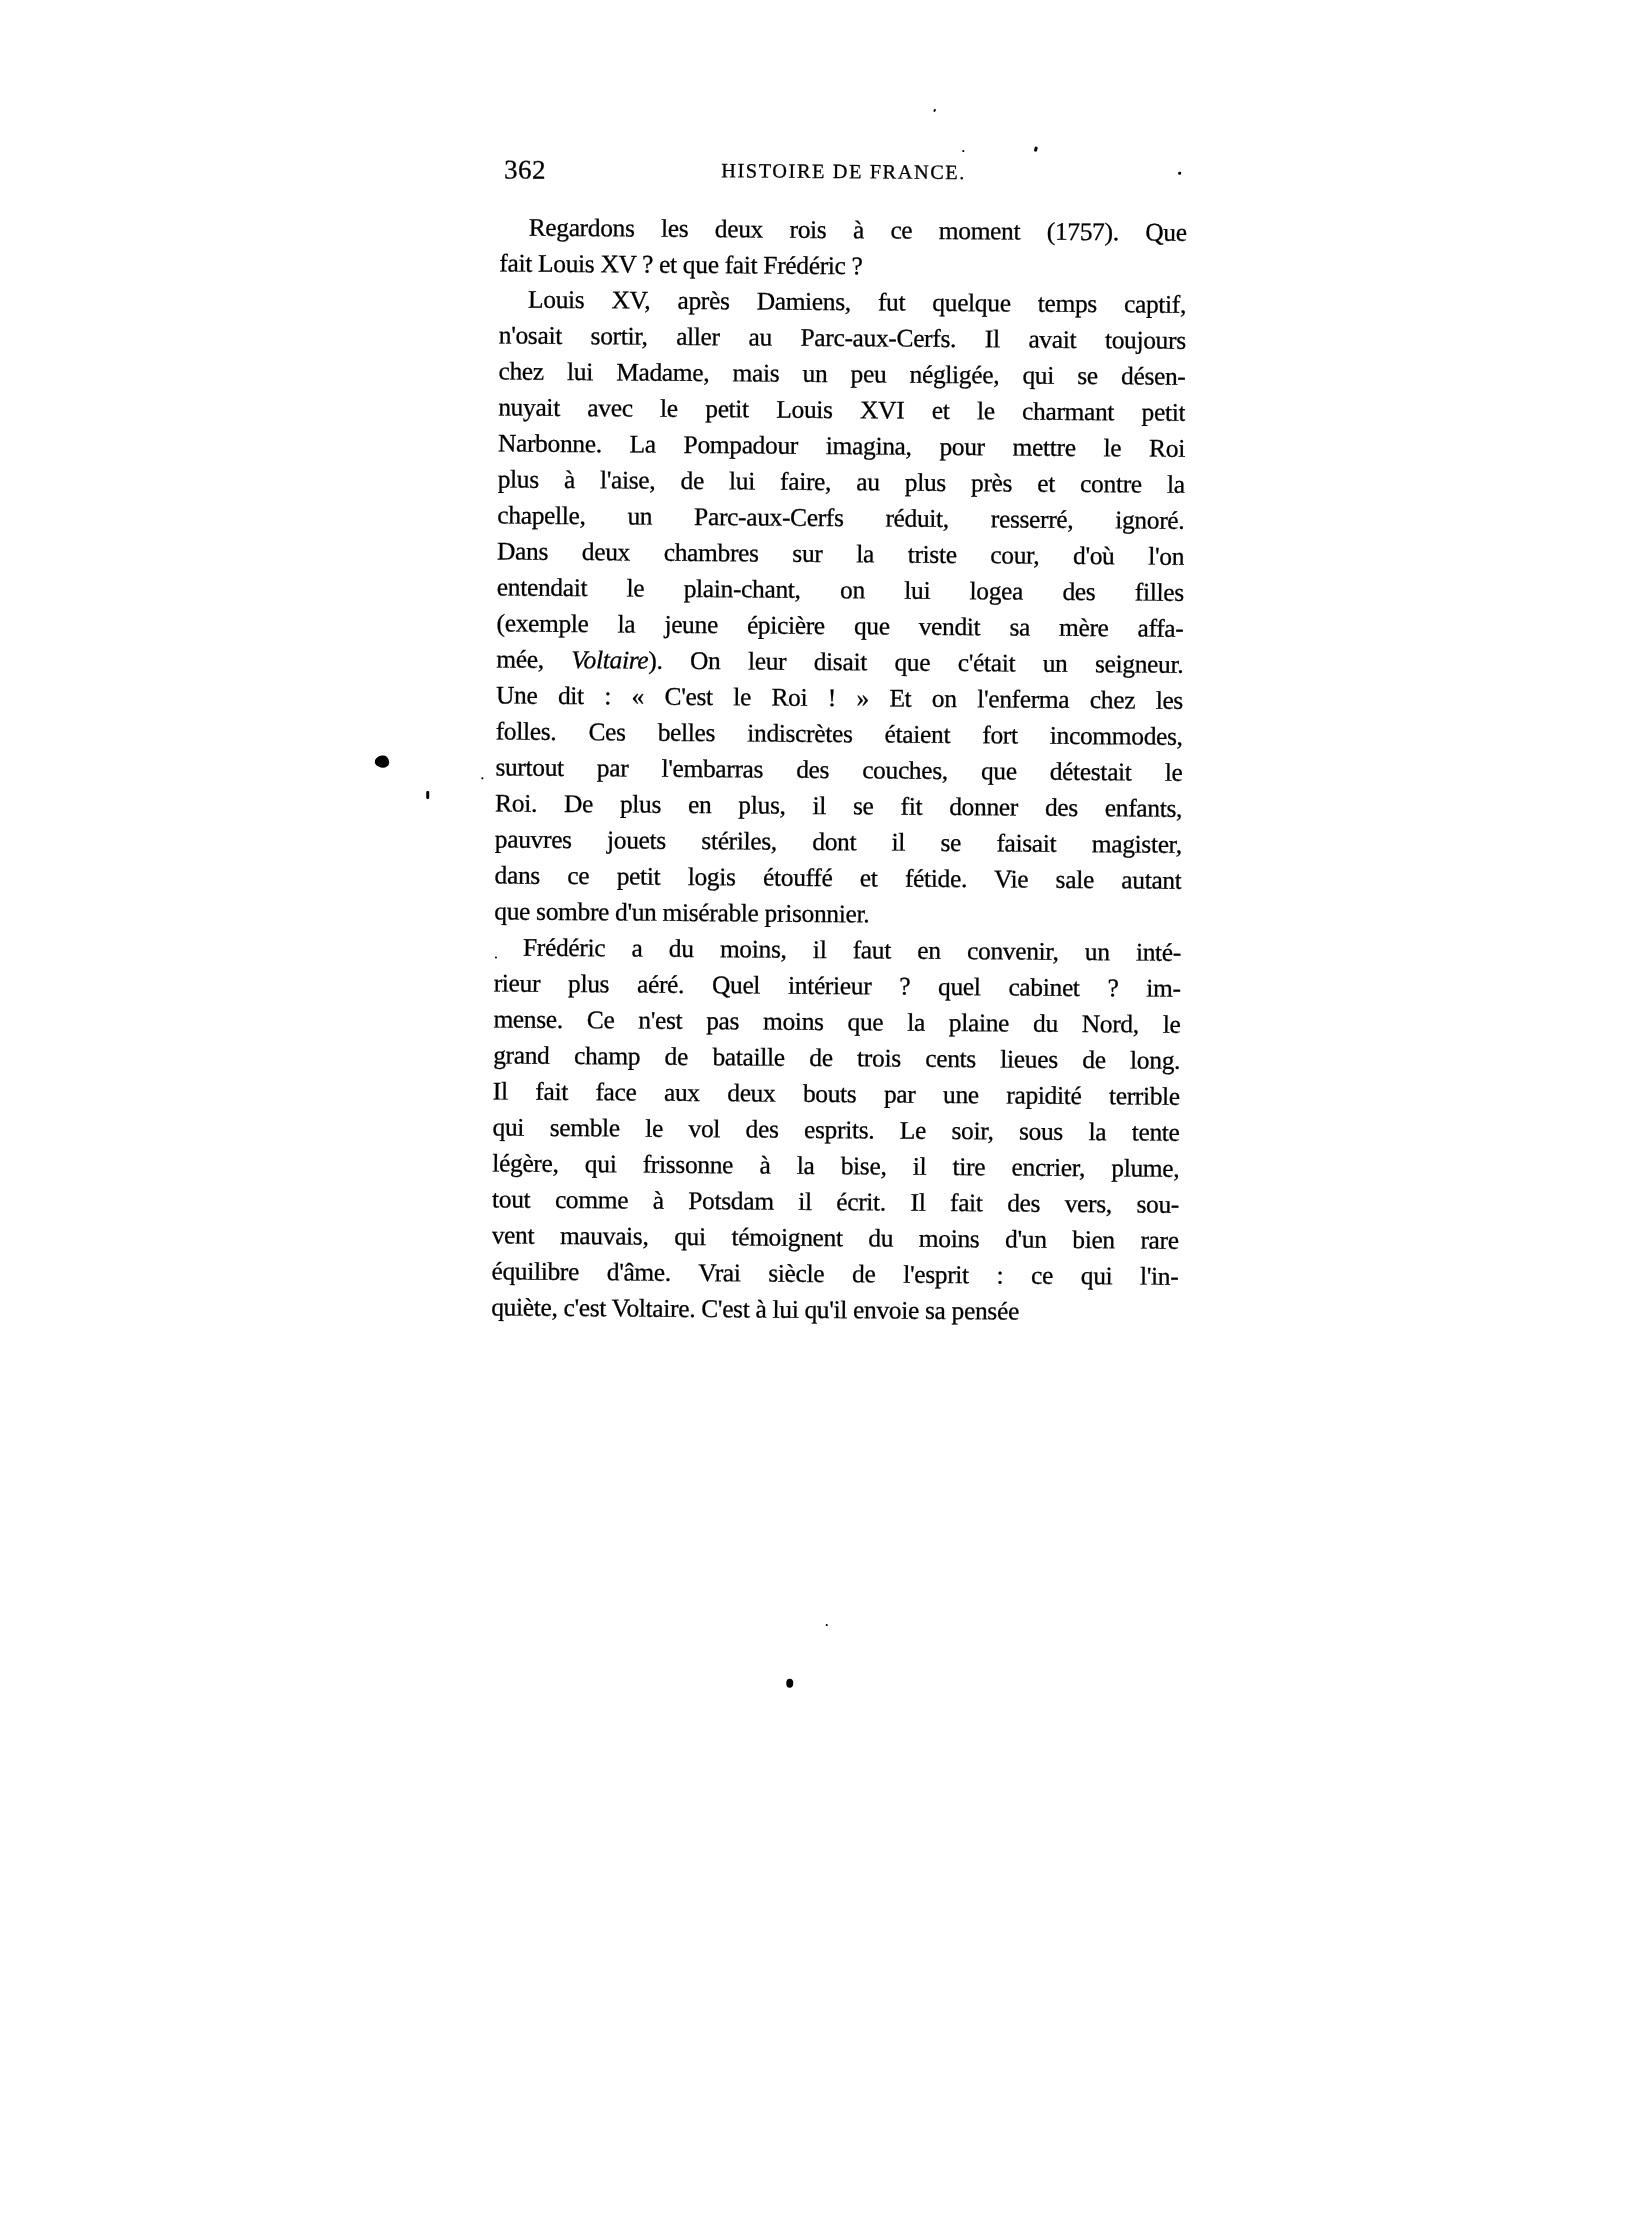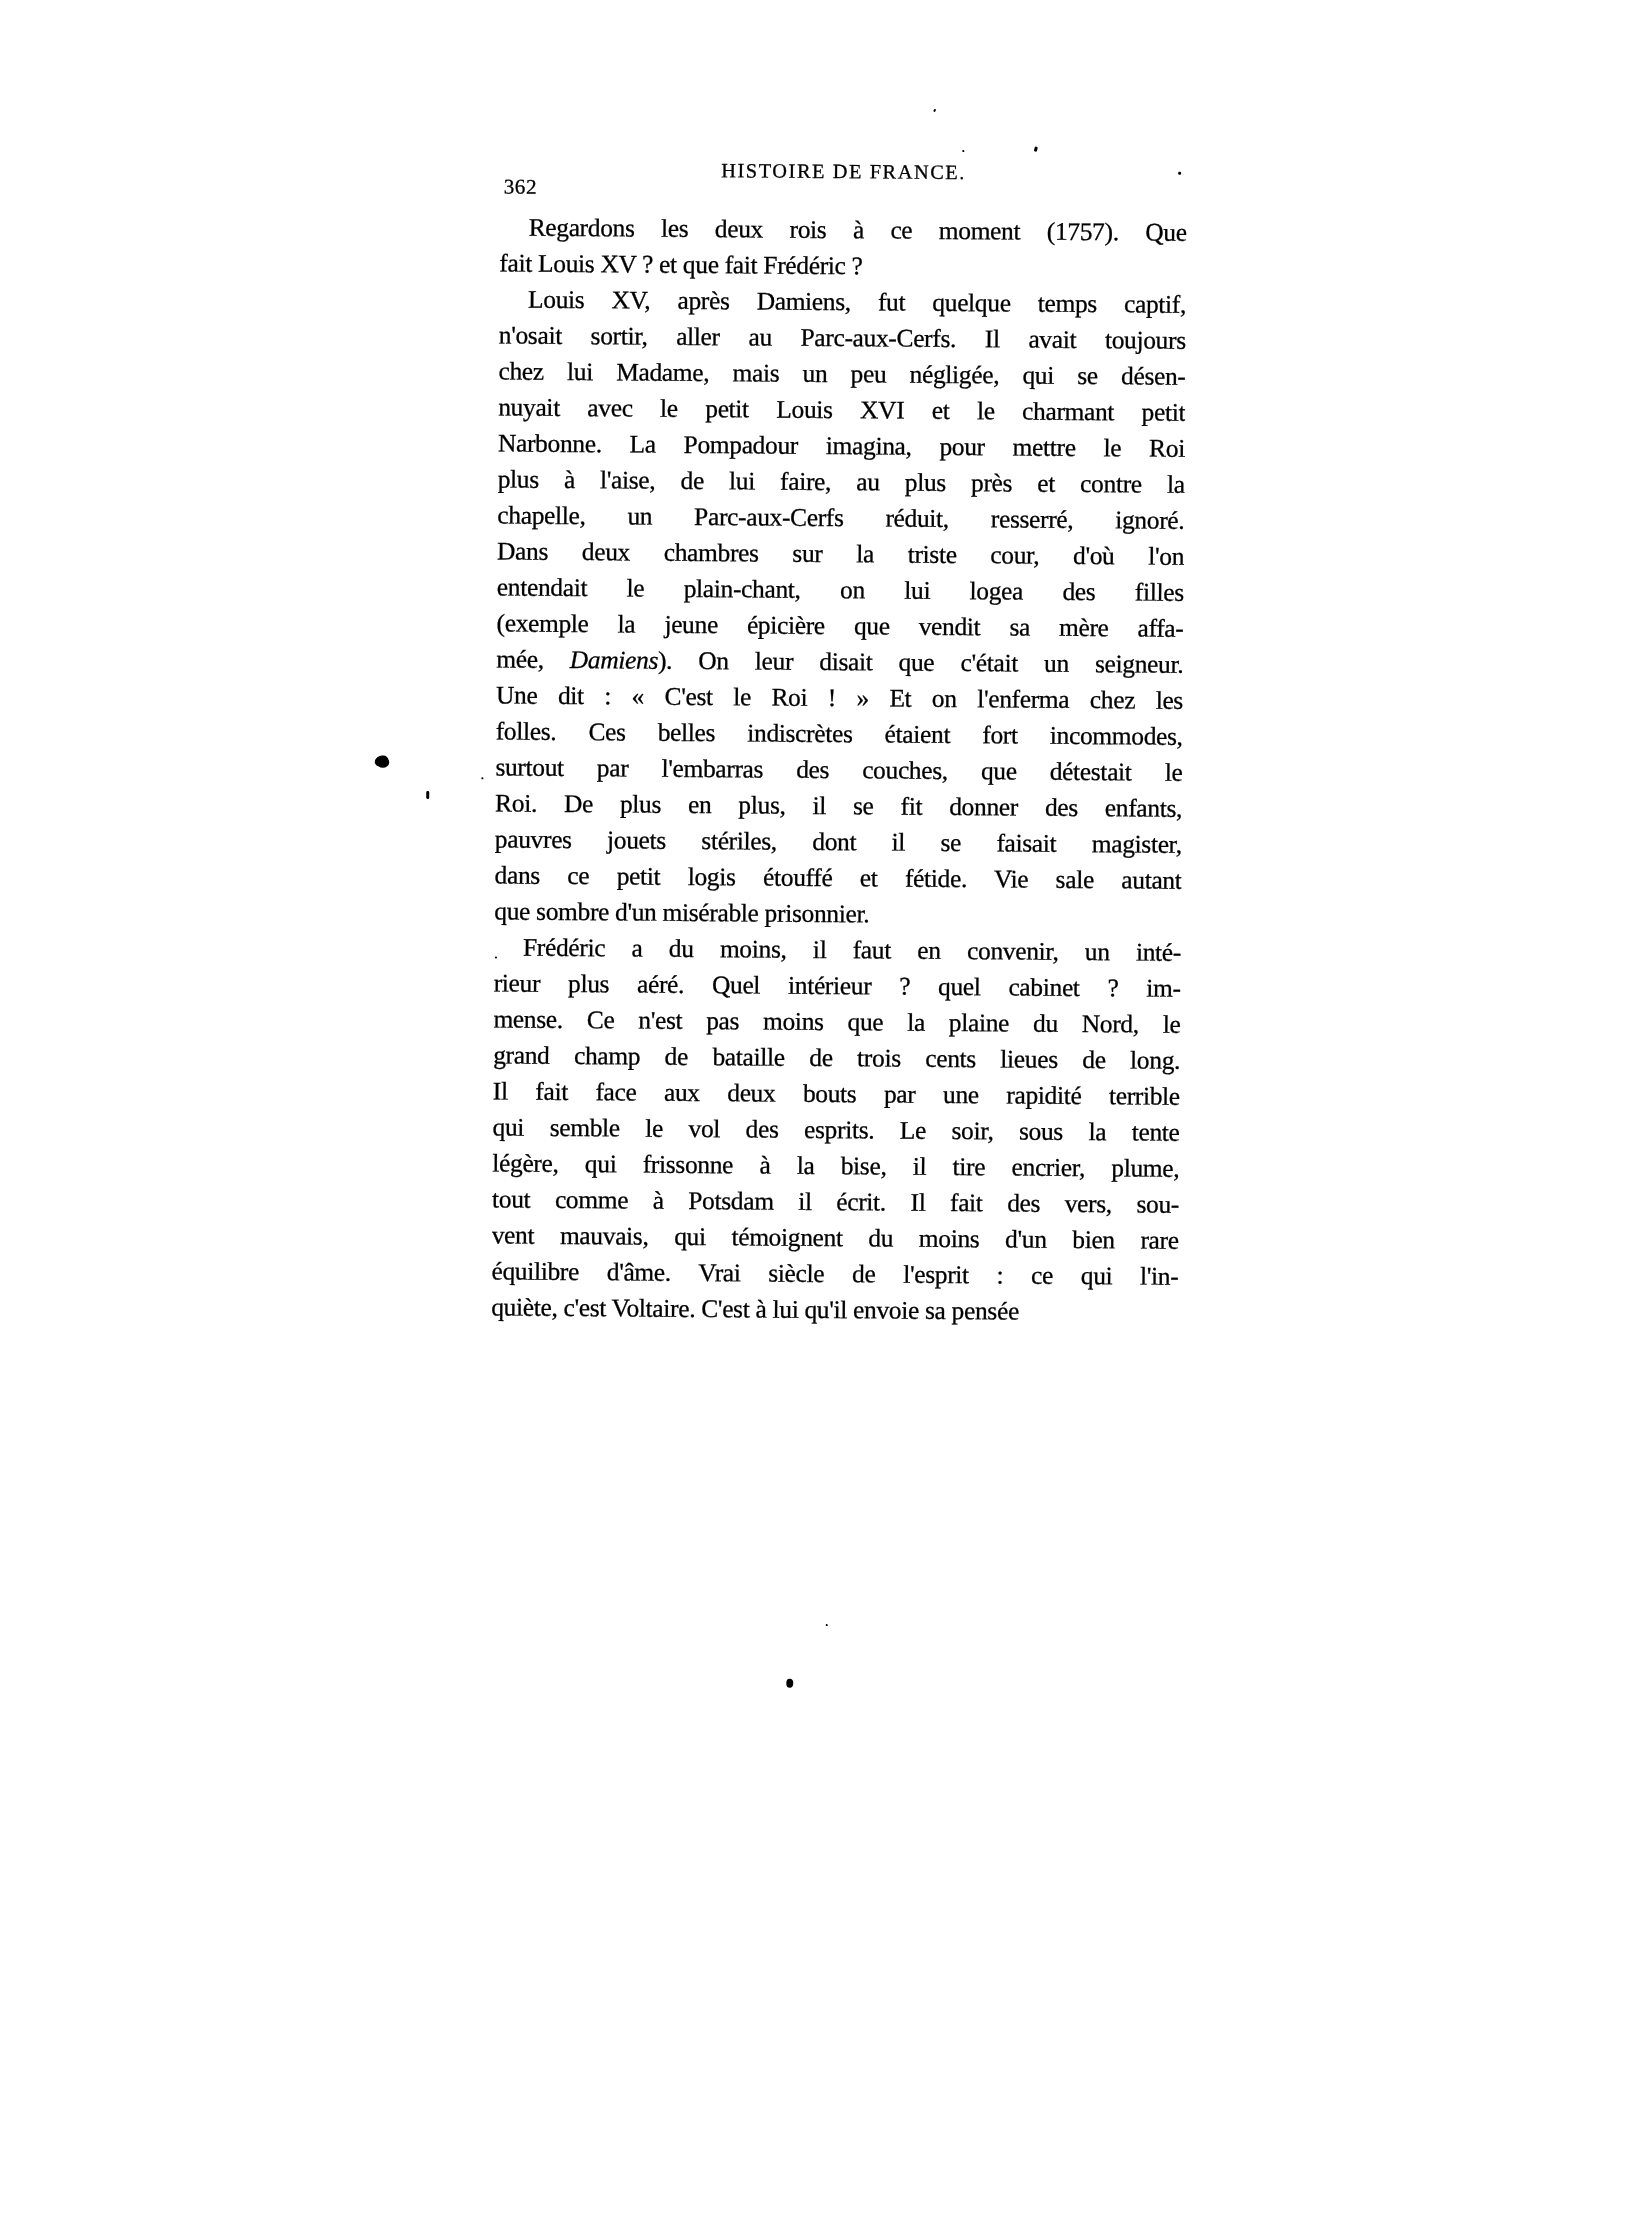--- a/index.html
+++ b/index.html
@@ -24,22 +24,22 @@
   .page-header {
     position: absolute;
     left: 500px;
     top: 157px;
     width: 687px;
     height: 32px;
   }
   .page-number {
     position: absolute;
     left: 3.8px;
-    top: 20px;
-    font-size: 21px;
+    top: 0;
+    font-size: 27px;
     letter-spacing: 0.6px;
     -webkit-text-stroke: 0.3px #000;
   }
   .running-title {
     text-align: center;
     font-size: 20.3px;
     letter-spacing: 1.6px;
     padding-top: 2.5px;
     -webkit-text-stroke: 0.3px #000;
     white-space: nowrap;
@@ -93,21 +93,21 @@
       <div class="line indent">Louis XV, après Damiens, fut quelque temps captif,</div>
       <div class="line">n'osait sortir, aller au Parc-aux-Cerfs. Il avait toujours</div>
       <div class="line">chez lui Madame, mais un peu négligée, qui se désen-</div>
       <div class="line">nuyait avec le petit Louis XVI et le charmant petit</div>
       <div class="line">Narbonne. La Pompadour imagina, pour mettre le Roi</div>
       <div class="line">plus à l'aise, de lui faire, au plus près et contre la</div>
       <div class="line">chapelle, un Parc-aux-Cerfs réduit, resserré, ignoré.</div>
       <div class="line">Dans deux chambres sur la triste cour, d'où l'on</div>
       <div class="line">entendait le plain-chant, on lui logea des filles</div>
       <div class="line">(exemple la jeune épicière que vendit sa mère affa-</div>
-      <div class="line">mée, <i>Damiens</i>). On leur disait que c'était un seigneur.</div>
+      <div class="line">mée, <i>Voltaire</i>). On leur disait que c'était un seigneur.</div>
       <div class="line">Une dit : « C'est le Roi ! » Et on l'enferma chez les</div>
       <div class="line">folles. Ces belles indiscrètes étaient fort incommodes,</div>
       <div class="line">surtout par l'embarras des couches, que détestait le</div>
       <div class="line">Roi. De plus en plus, il se fit donner des enfants,</div>
       <div class="line">pauvres jouets stériles, dont il se faisait magister,</div>
       <div class="line">dans ce petit logis étouffé et fétide. Vie sale autant</div>
       <div class="line para-end">que sombre d'un misérable prisonnier.</div>
       <div class="line indent">Frédéric a du moins, il faut en convenir, un inté-</div>
       <div class="line">rieur plus aéré. Quel intérieur ? quel cabinet ? im-</div>
       <div class="line">mense. Ce n'est pas moins que la plaine du Nord, le</div>

